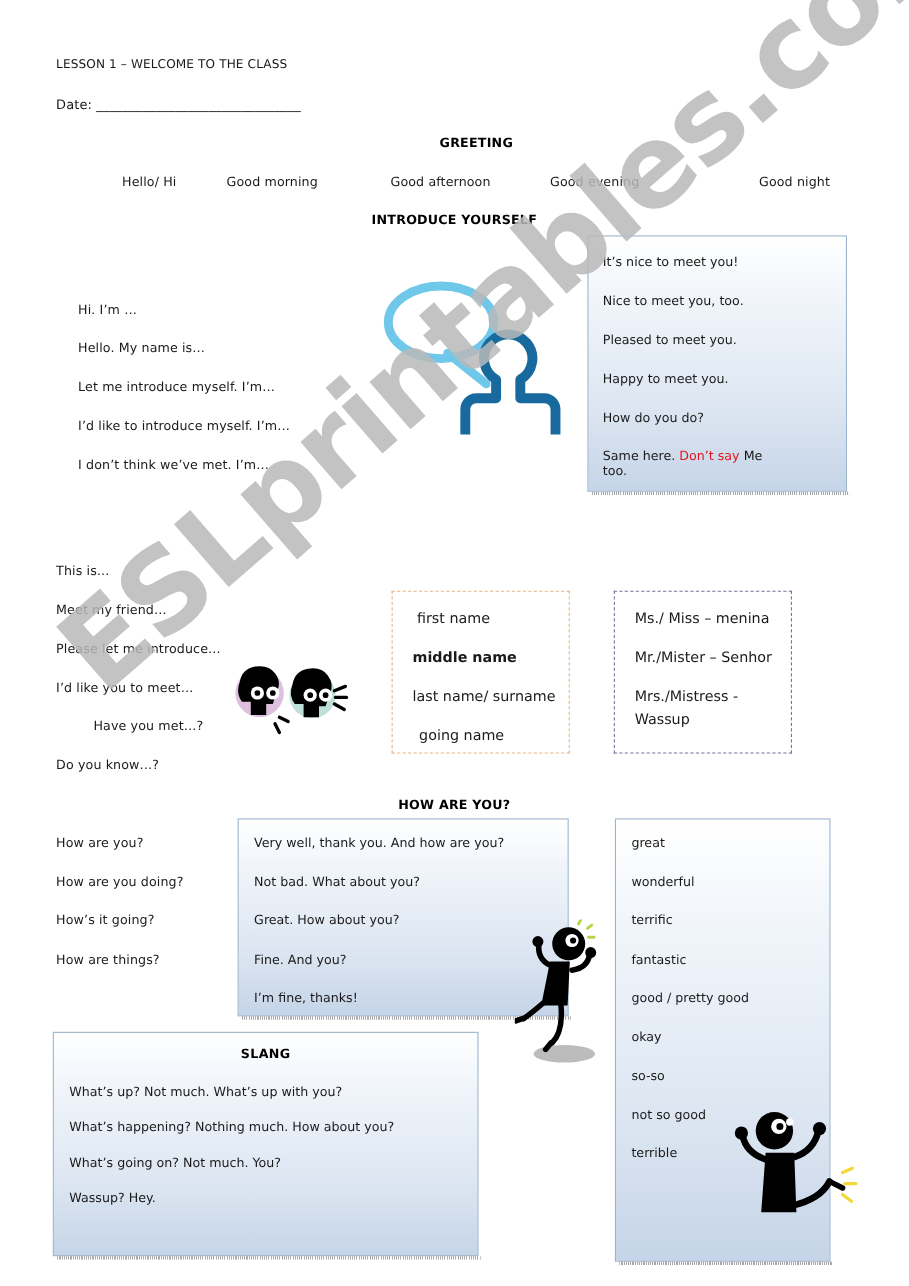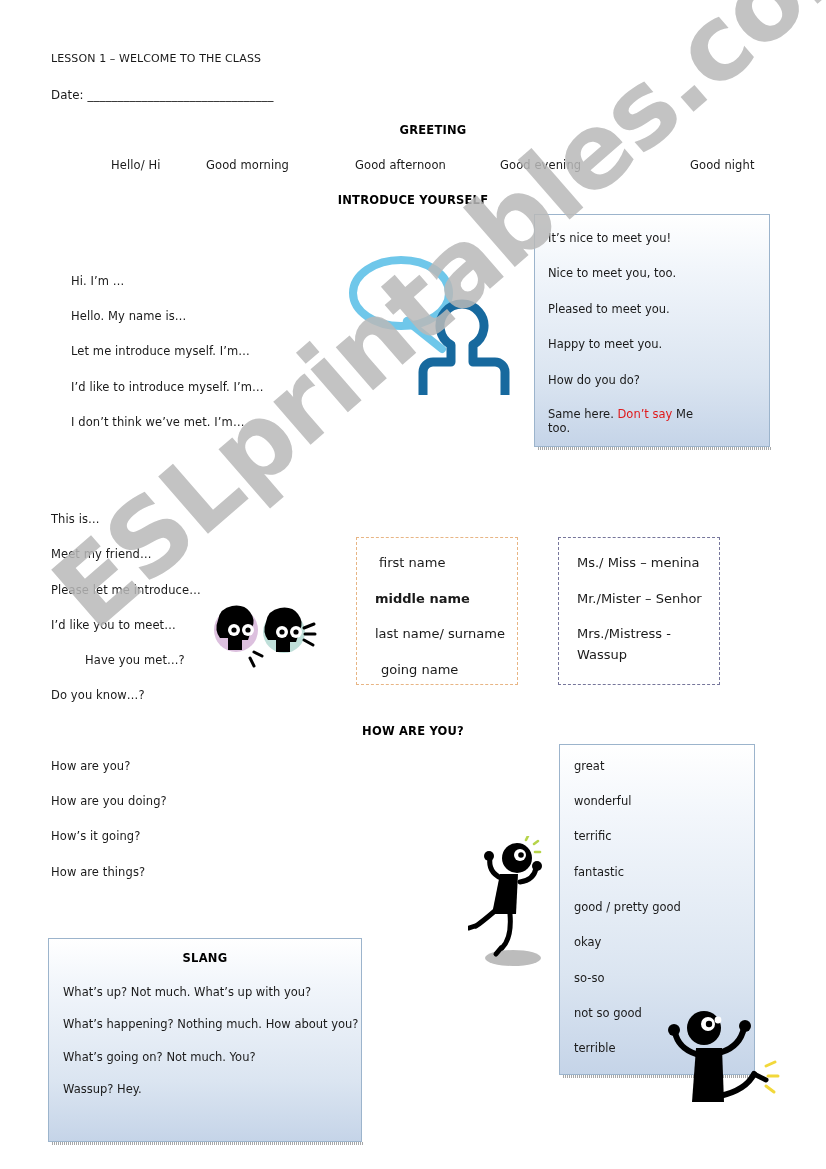--- a/index.html
+++ b/index.html
@@ -249,22 +249,29 @@
     </div>
 
   <div class="section-head" id="how-are-you-head">HOW ARE YOU?</div>
   <div id="hay-list">
       <div class="doc-text hay-item" style="top: 759px;">How are you?</div>
       <div class="doc-text hay-item" style="top: 794px;">How are you doing?</div>
       <div class="doc-text hay-item" style="top: 829px;">How’s it going?</div>
       <div class="doc-text hay-item" style="top: 865px;">How are things?</div>
     </div>
 
-
-  <div class="blue-box" id="feelings-box" style="left:559px; top:744px; width:196px; height:331px;">
+  <div class="blue-box" id="answers-box" style="left:216px; top:744px; width:301px; height:180px;">
+      <div class="line" style="left: 14px; top: 14px;">Very well, thank you. And how are you?</div>
+      <div class="line" style="left: 14px; top: 49px;">Not bad. What about you?</div>
+      <div class="line" style="left: 14px; top: 84px;">Great. How about you?</div>
+      <div class="line" style="left: 14px; top: 120px;">Fine. And you?</div>
+      <div class="line" style="left: 14px; top: 155px;">I’m fine, thanks!</div>
+    </div>
+
+  <div class="blue-box" id="feelings-box" style="left:559px; top:744px; width:196px; height:403px;">
       <div class="line" style="left: 14px; top: 14px;">great</div>
       <div class="line" style="left: 14px; top: 49px;">wonderful</div>
       <div class="line" style="left: 14px; top: 84px;">terrific</div>
       <div class="line" style="left: 14px; top: 120px;">fantastic</div>
       <div class="line" style="left: 14px; top: 155px;">good / pretty good</div>
       <div class="line" style="left: 14px; top: 190px;">okay</div>
       <div class="line" style="left: 14px; top: 226px;">so-so</div>
       <div class="line" style="left: 14px; top: 261px;">not so good</div>
       <div class="line" style="left: 14px; top: 296px;">terrible</div>
     </div>
@@ -332,21 +339,21 @@
         <path d="M92 70 L104 76"></path>
       </g>
       <g stroke="#f2d83a" stroke-width="3" stroke-linecap="round">
         <path d="M104 62 L113 58"></path>
           <path d="M106 72 L116 72"></path>
           <path d="M104 82 L112 88"></path>
       </g>
     </svg>
   </div>
 
-  <div class="blue-box" id="slang-box" style="left:48px; top:938px; width:314px; height:204px;">
+  <div class="blue-box" id="slang-box" style="left:48px; top:938px; width:387px; height:204px;">
     <div id="slang-head">SLANG</div>
     <div id="slang-lines">
         <div class="line" style="left: 14px; top: 46px;">What’s up? Not much. What’s up with you?</div>
         <div class="line" style="left: 14px; top: 78px;">What’s happening? Nothing much. How about you?</div>
         <div class="line" style="left: 14px; top: 111px;">What’s going on? Not much. You?</div>
         <div class="line" style="left: 14px; top: 143px;">Wassup?  Hey.</div>
       </div>
   </div>
 
 </div>

